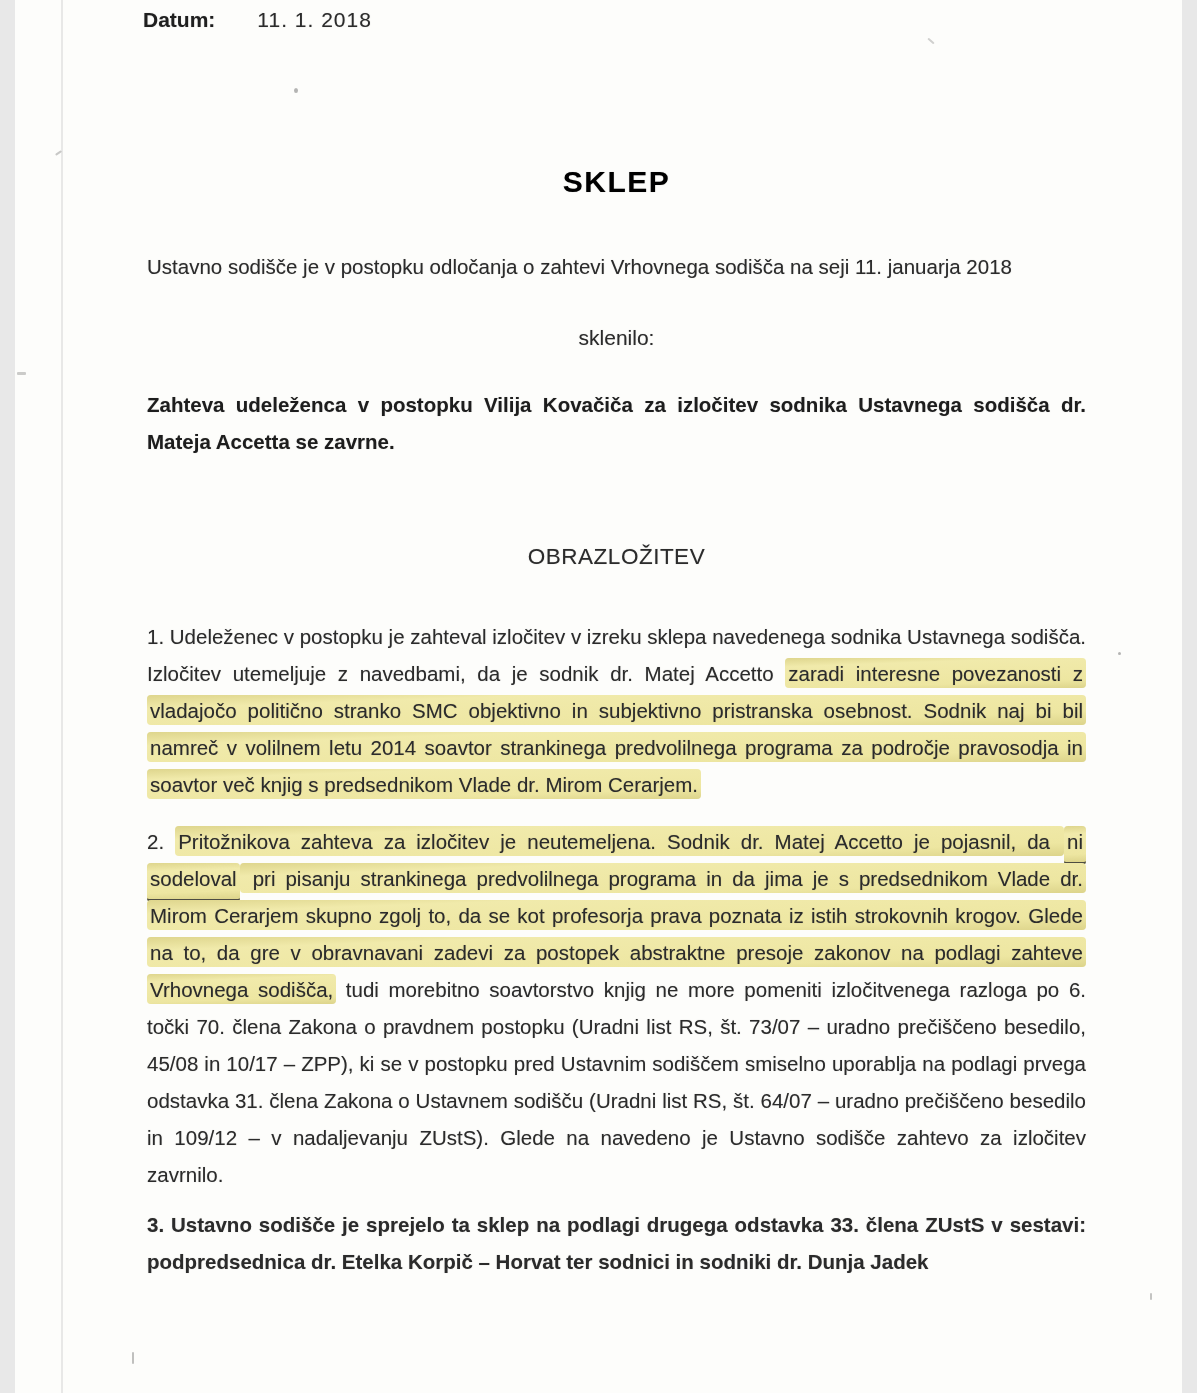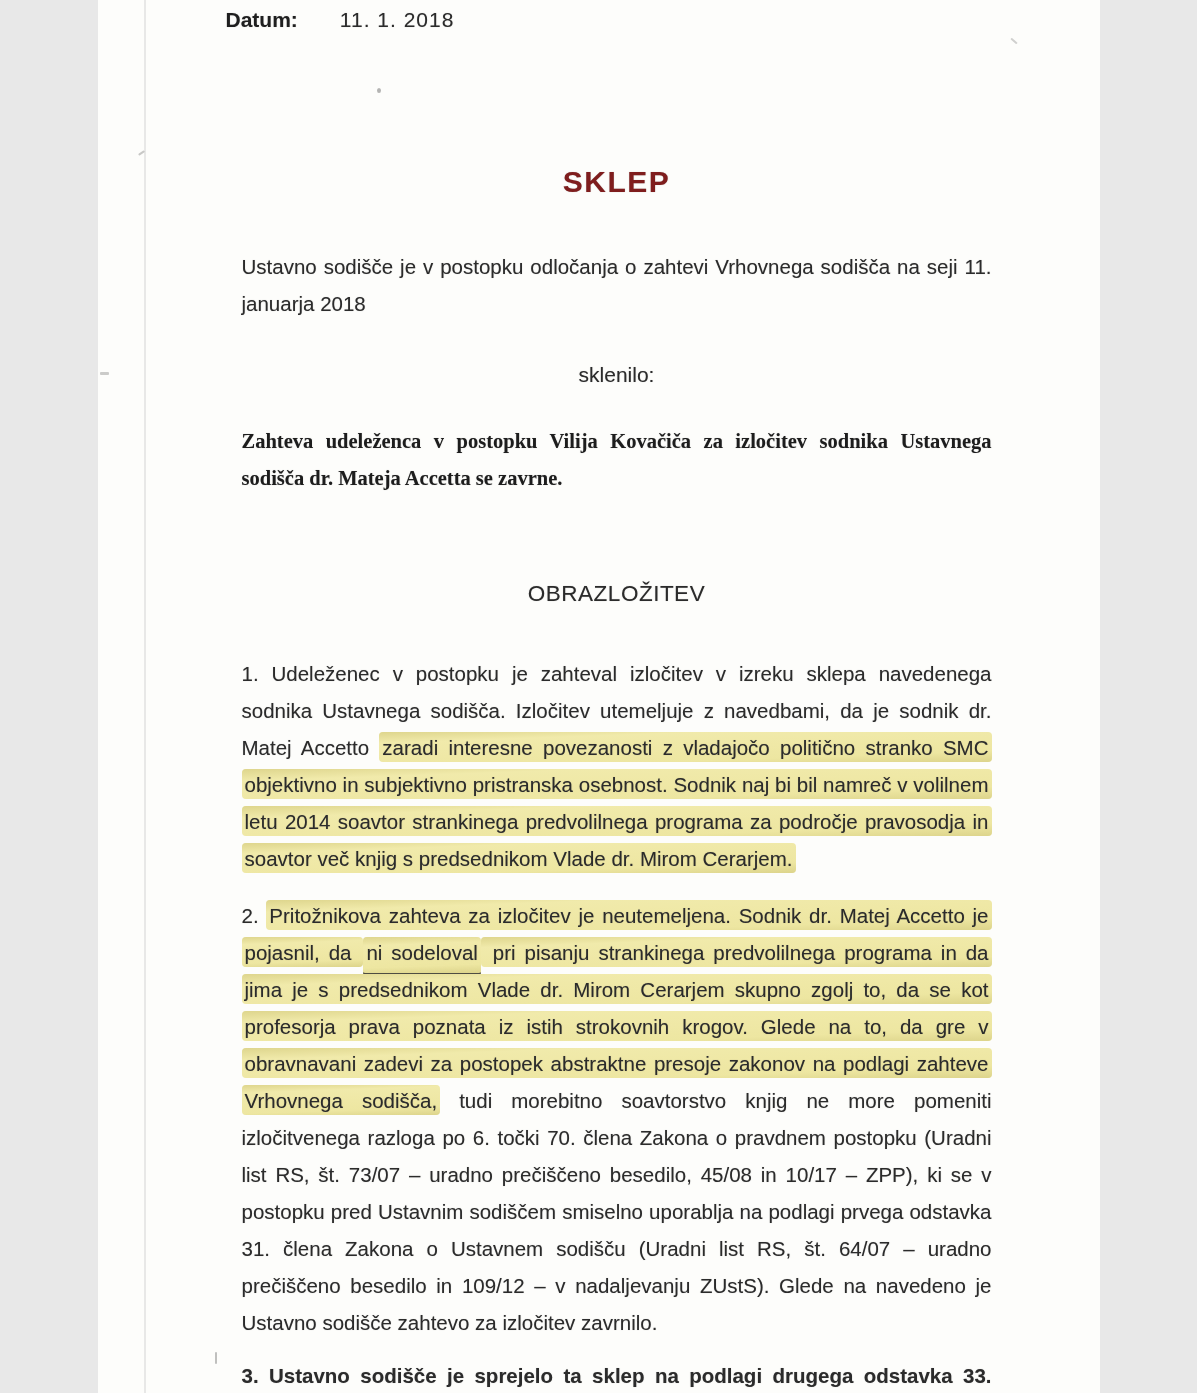--- a/index.html
+++ b/index.html
@@ -1,61 +1,60 @@
 <!DOCTYPE html>
 <html><head>
 <meta charset="utf-8">
 <style>
   * { box-sizing: border-box; }
   html, body { margin: 0; padding: 0; background: #e8e8e8; }
   .page {
     position: relative;
-    width: 1002px;
+    width: 1167px;
     height: 1393px;
     margin: 0 auto;
     background: #fdfdfb;
     overflow: hidden;
     font-family: "Liberation Sans", sans-serif;
     color: #2b2b2b;
     text-shadow: 0 0 1px rgba(70,70,70,0.35);
   }
   .content {
     position: relative;
     padding: 6px 92px 0 128px;
   }
-  p { margin: 16px; }
+  p { margin: 4px; }
   .body {
     font-size: 20.5px;
     line-height: 37px;
     text-align: justify;
   }
   .datum-row { font-size: 21px; line-height: 28px; }
   .datum-label { font-weight: bold; color: #1f1f1f; }
   .datum-value { margin-left: 42px; letter-spacing: 1px; }
   .doc-title {
     margin: 128px 0 0 0;
     text-align: center;
     font-size: 30px;
     line-height: 40px;
     font-weight: bold;
     letter-spacing: 1.5px;
-    color: #7f1d1d;
+    color: #000000;
   }
   .intro { margin-top: 46px; }
   .sklenilo {
     margin-top: 34px;
     text-align: center;
     font-size: 21px;
     line-height: 37px;
   }
   .decision {
     margin-top: 30px;
     font-weight: bold;
     color: #1d1d1d;
-    font-family: Liberation Serif, serif;
   }
   .obraz {
     margin-top: 78px;
     text-align: center;
     font-size: 22.5px;
     line-height: 38px;
     letter-spacing: 0.5px;
   }
   .para1 { margin-top: 42px; }
   .para2 { margin-top: 20px; }

